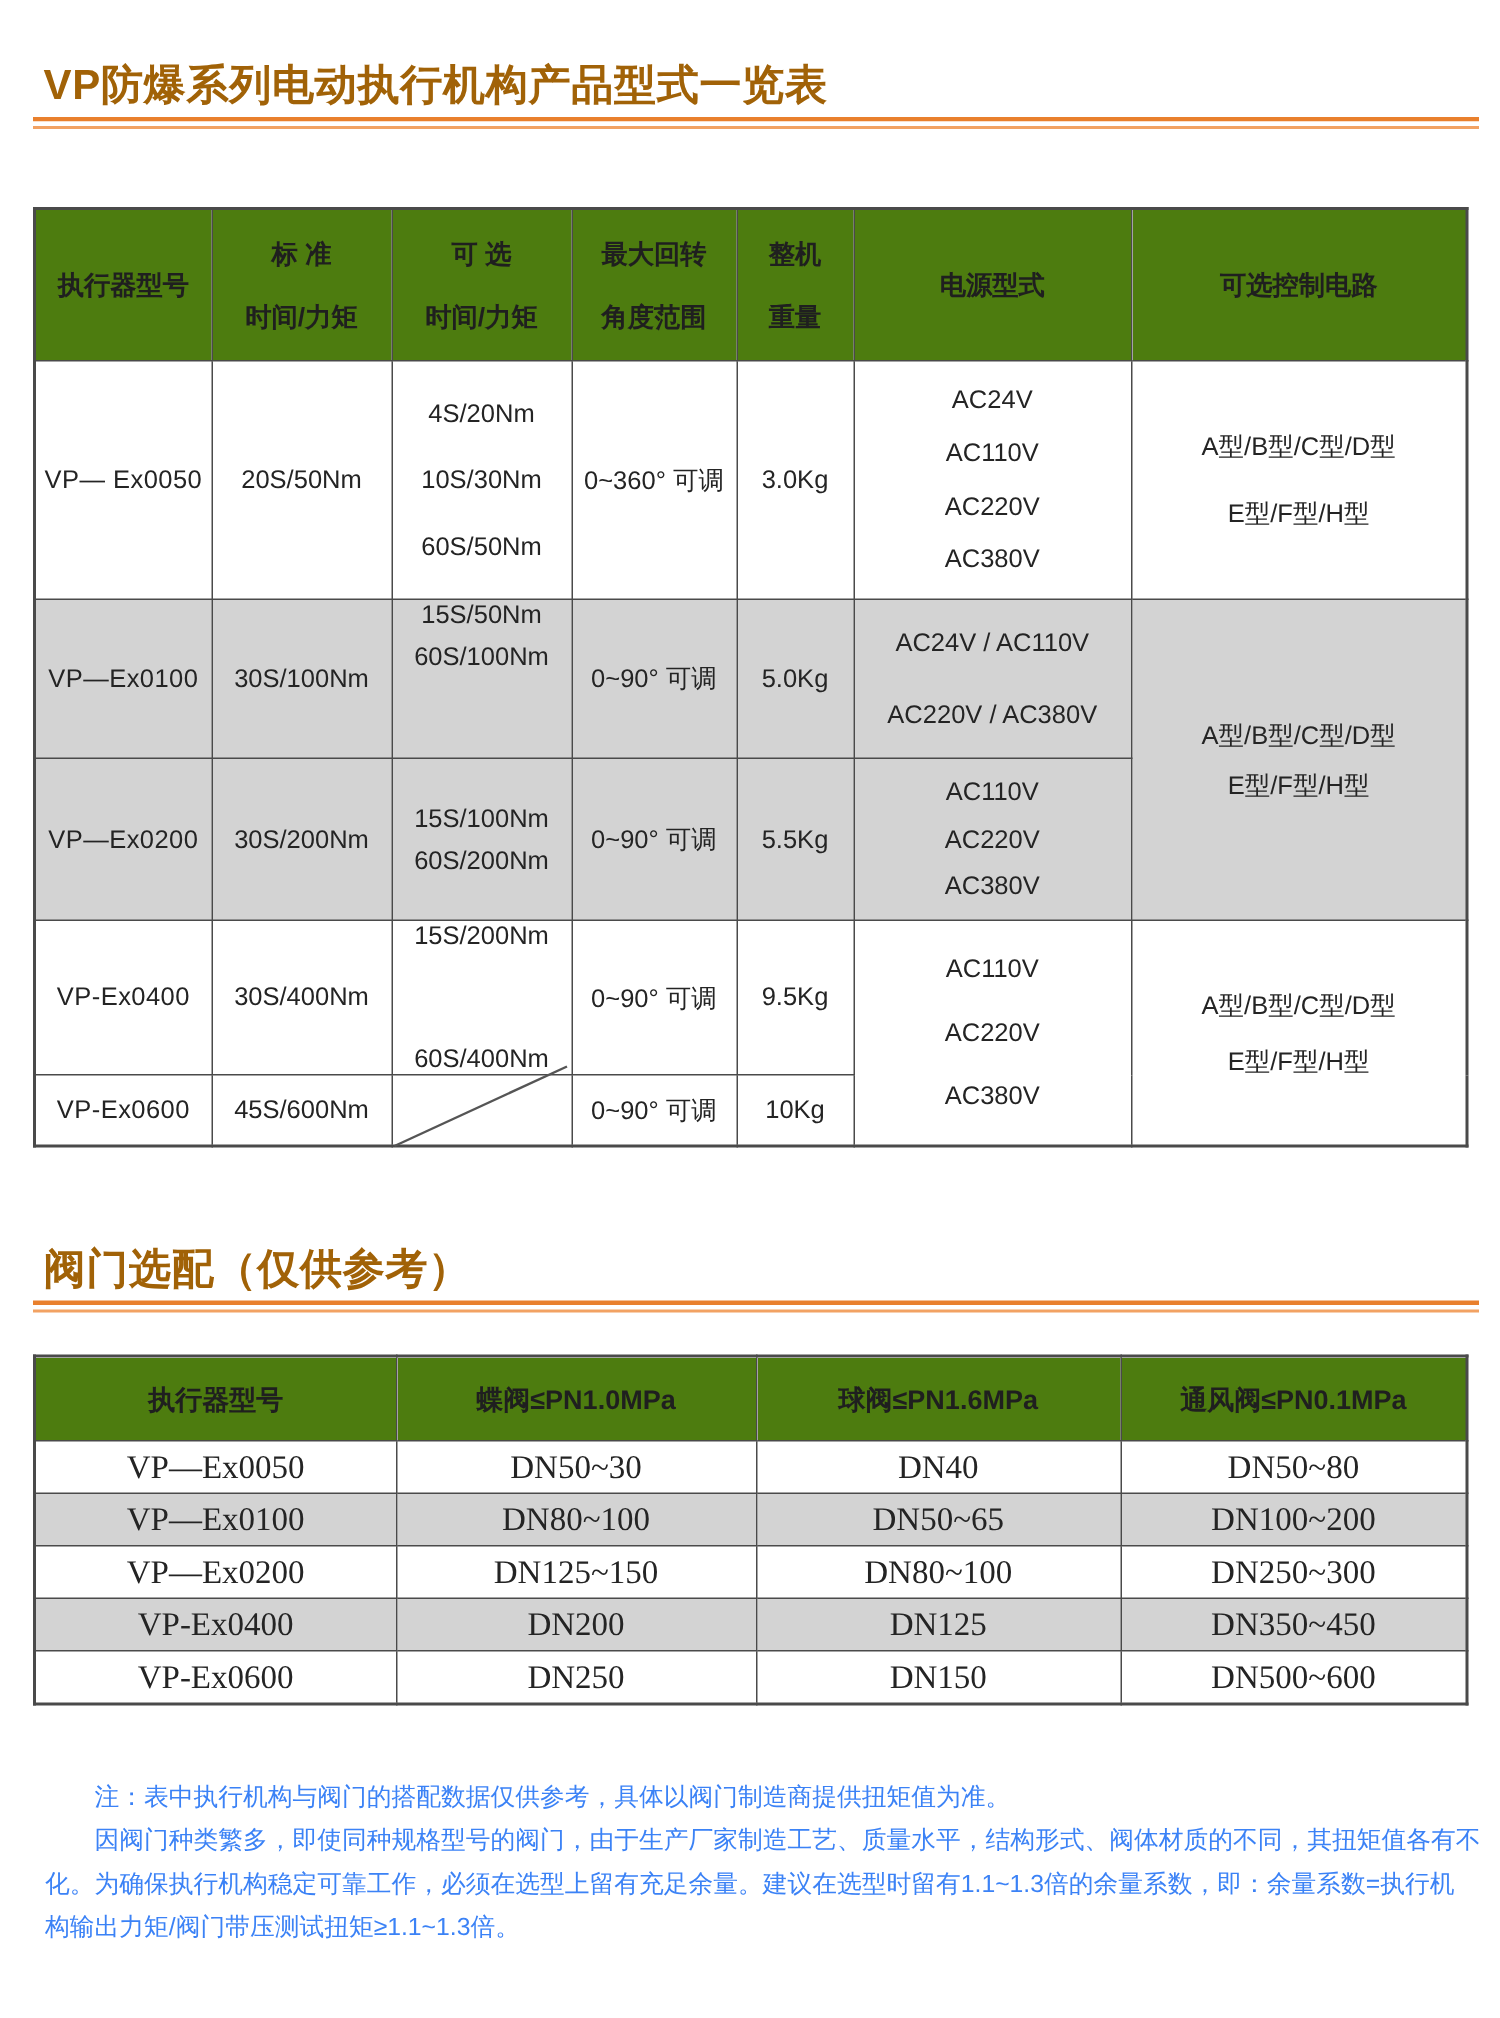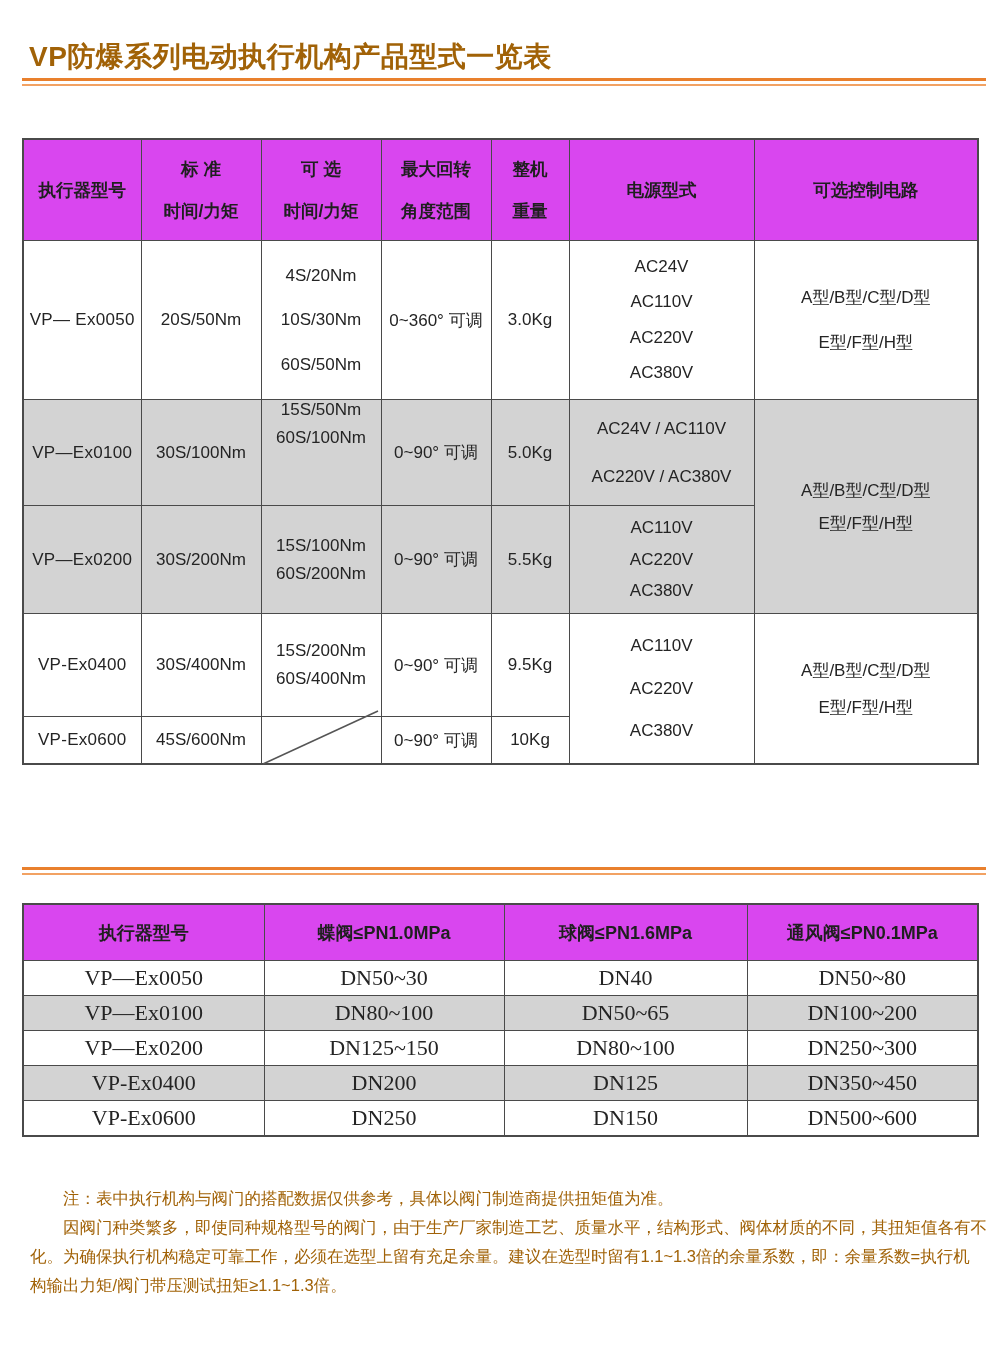--- a/index.html
+++ b/index.html
@@ -17,21 +17,21 @@
   .rule .thin{height:2px;background:#f2a263;}
 
   table.spec{
     position:absolute;border-collapse:collapse;table-layout:fixed;
     border:2px solid #4a4a4a;
   }
   table.spec td,table.spec th{
     border:1.5px solid #4a4a4a;text-align:center;vertical-align:middle;
     padding:0;font-size:17px;font-weight:normal;color:#242424;overflow:hidden;
   }
-  .salmon{background:#d946ef;}
+  .salmon{background:#4d7c0f;}
   .grayrow{background:#d3d3d3;}
   th .lines,td .lines{
     display:flex;flex-direction:column;justify-content:space-evenly;align-items:center;
     height:100%;width:100%;
   }
   table.t1{left:22px;top:138px;width:955px;}
   table.t1 tr.hr > *{height:100px;font-weight:bold;font-size:17.5px;color:#1f1f1f;}
   table.t1 tr.r1 > td{height:158px;}
   table.t1 tr.r2 > td{height:105px;}
   table.t1 tr.r3 > td{height:107px;}
@@ -40,21 +40,21 @@
   td.model{font-size:16px;letter-spacing:0.3px;}
 
   table.t2{left:22px;top:903px;width:955px;}
   table.t2 tr.hr > th{height:55px;font-weight:bold;font-size:18px;color:#1f1f1f;}
   table.t2 tbody td{height:34px;font-size:22px;font-family:Liberation Serif, serif;}
 
   .diag-overlay{position:absolute;left:261px;top:709px;width:119px;height:56px;pointer-events:none;}
 
   .notes{
     position:absolute;left:30px;top:1184px;width:946px;
-    font-size:16.5px;line-height:29px;color:#a16207;
+    font-size:16.5px;line-height:29px;color:#3b82f6;
   }
   .notes .line{white-space:nowrap;}
   .notes .ind{text-indent:2em;}
 </style>
 </head>
 <body>
 
 <div class="page">
 
   <h1 class="sec-title" style="top:38px;">VP防爆系列电动执行机构产品型式一览表</h1>
@@ -183,21 +183,21 @@
             <span>AC220V</span>
             <span>AC380V</span>
           </div>
         </td>
       </tr>
 
       <tr class="r4">
         <td class="model">VP-Ex0400</td>
         <td>30S/400Nm</td>
         <td>
-          <div class="lines" style="justify-content:center;gap:8px;">
+          <div class="lines" style="justify-content:space-between;gap:8px;">
             <span>15S/200Nm</span>
             <span>60S/400Nm</span>
           </div>
         </td>
         <td>0~90° 可调</td>
         <td>9.5Kg</td>
         <td rowspan="2" style="height:148px;">
           <div class="lines">
             <span>AC110V</span>
             <span>AC220V</span>
@@ -219,20 +219,21 @@
         <td>0~90° 可调</td>
         <td>10Kg</td>
       </tr>
     </tbody>
   </table>
 
   <svg class="diag-overlay" viewBox="0 0 119 56">
     <line x1="2" y1="55" x2="117" y2="2" stroke="#555555" stroke-width="1.6"></line>
   </svg>
 
+  <h1 class="sec-title" style="top:827px;">阀门选配（仅供参考）</h1>
   <div class="rule" style="top:867px;">
     <div class="thick"></div>
     <div class="gap"></div>
     <div class="thin"></div>
   </div>
 
   <table class="spec t2">
     <colgroup>
       <col style="width:241px">
         <col style="width:240px">

